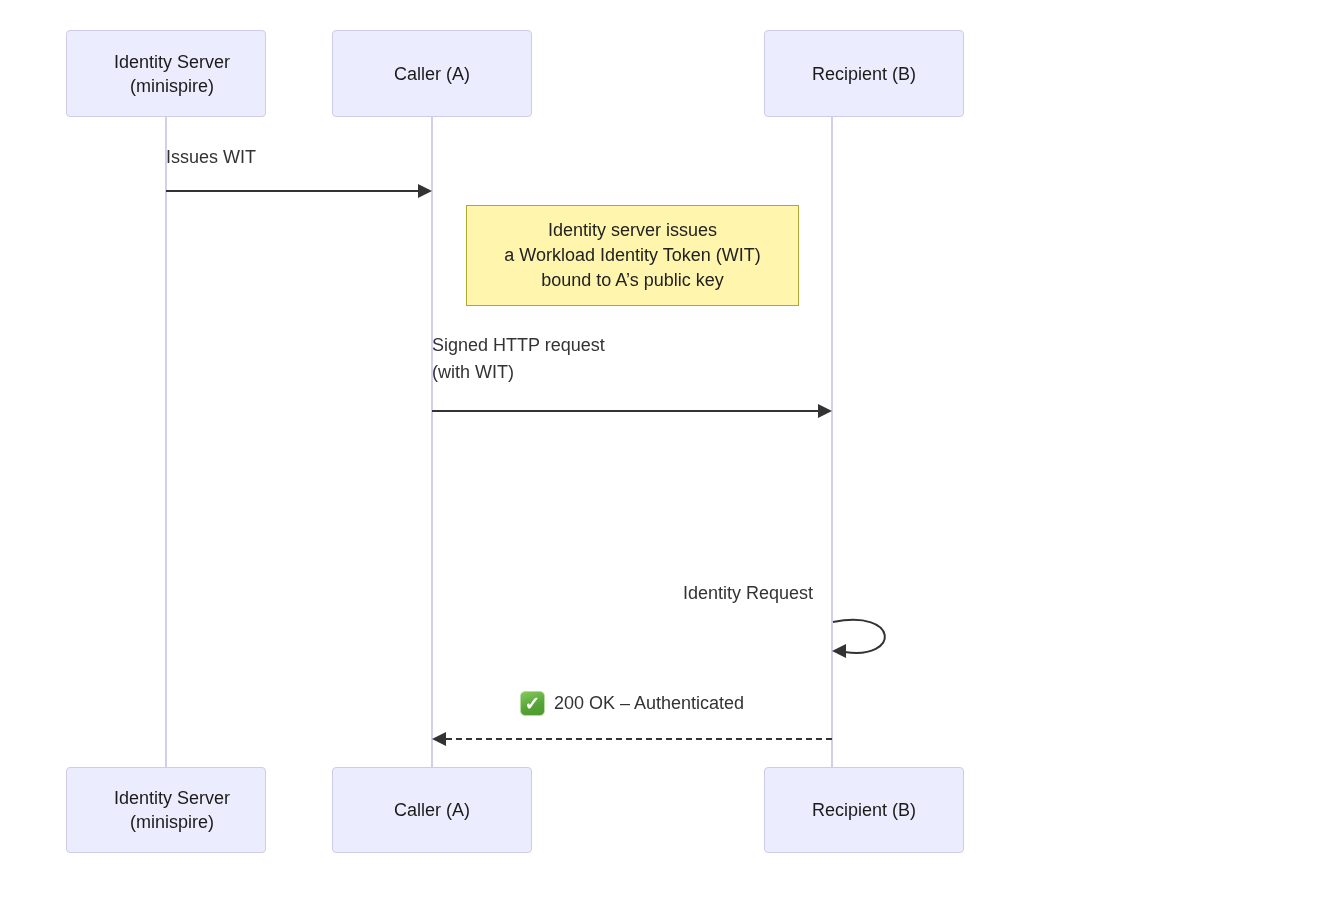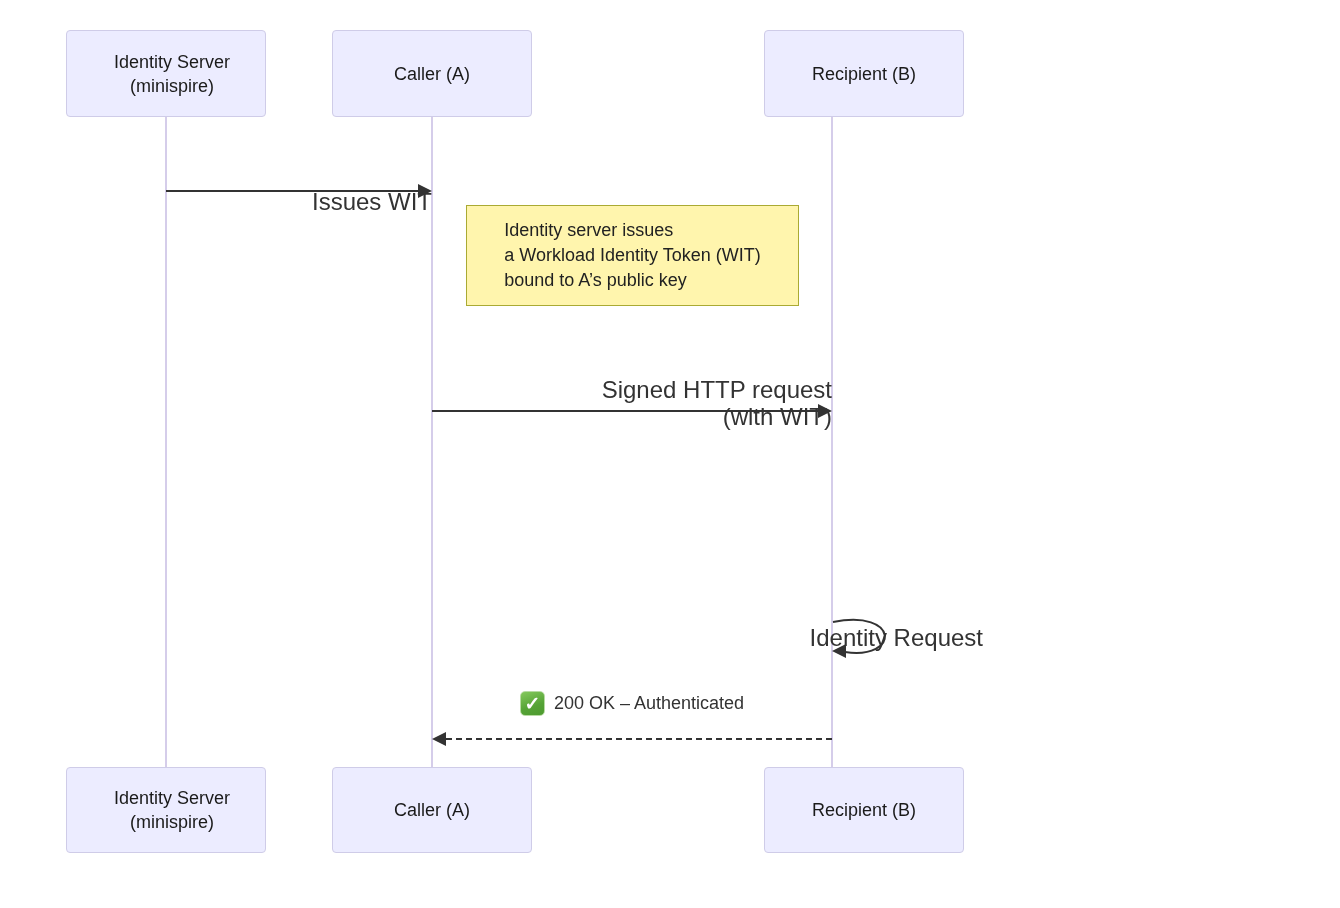--- a/index.html
+++ b/index.html
@@ -44,26 +44,25 @@
     width: 2px;
     background: #d5cdea;
   }
   .lifeline.c1 { left: 165px; }
   .lifeline.c2 { left: 431px; }
   .lifeline.c3 { left: 831px; }
 
   
   .msg-label {
     position: absolute;
-    text-align: right;
-    font-size: 24px;
+    text-align: left;
+    font-size: 18px;
     line-height: 27px;
     color: #333333;
     white-space: pre-line;
-    margin-top: 44px;
   }
 
   
   .arrow-line {
     position: absolute;
     height: 0;
     border-top: 2px solid #333333;
   }
   .arrow-line.dashed { border-top-style: dashed; }
 
@@ -83,21 +82,21 @@
   }
 
   
   .note {
     position: absolute;
     background: #fff5ad;
     border: 1px solid #aaaa33;
     display: flex;
     align-items: center;
     justify-content: center;
-    text-align: left;
+    text-align: center;
     font-size: 18px;
     line-height: 25px;
     color: #222222;
     white-space: pre-line;
   }
   .note.n1 { left: 466px; top: 205px; width: 333px; height: 101px; }
   .note.n2 { left: 866px; top: 425px; width: 414px; height: 126px; }
 
   
   .selfloop {
@@ -151,21 +150,21 @@
   <div class="actor top c3">Recipient (B)</div>
 
   <div class="msg-label" style="left:166px; top:144px; width:266px;">Issues WIT</div>
   <div class="arrow-line" style="left:166px; top:190px; width:254px;"></div>
   <div class="arrowhead-right" style="left:418px; top:184px;"></div>
 
   <div class="note n1">Identity server issues
 a Workload Identity Token (WIT)
 bound to A’s public key</div>
 
-  <div class="msg-label" style="left:432px; top:332px; width:400px;padding-left:24px;">Signed HTTP request
+  <div class="msg-label" style="left:432px; top:332px; width:400px;">Signed HTTP request
 (with WIT)</div>
   <div class="arrow-line" style="left:432px; top:410px; width:386px;"></div>
   <div class="arrowhead-right" style="left:818px; top:404px;"></div>
 
 
   <div class="msg-label" style="left:683px; top:580px; width:300px;">Identity Request</div>
   <svg class="selfloop" viewBox="0 0 80 52">
     <path d="M 1 8 C 68 -5, 68 46, 13 38" fill="none" stroke="#333333" stroke-width="2"></path>
     <polygon points="0,37 14,30 14,44" fill="#333333"></polygon>
   </svg>

